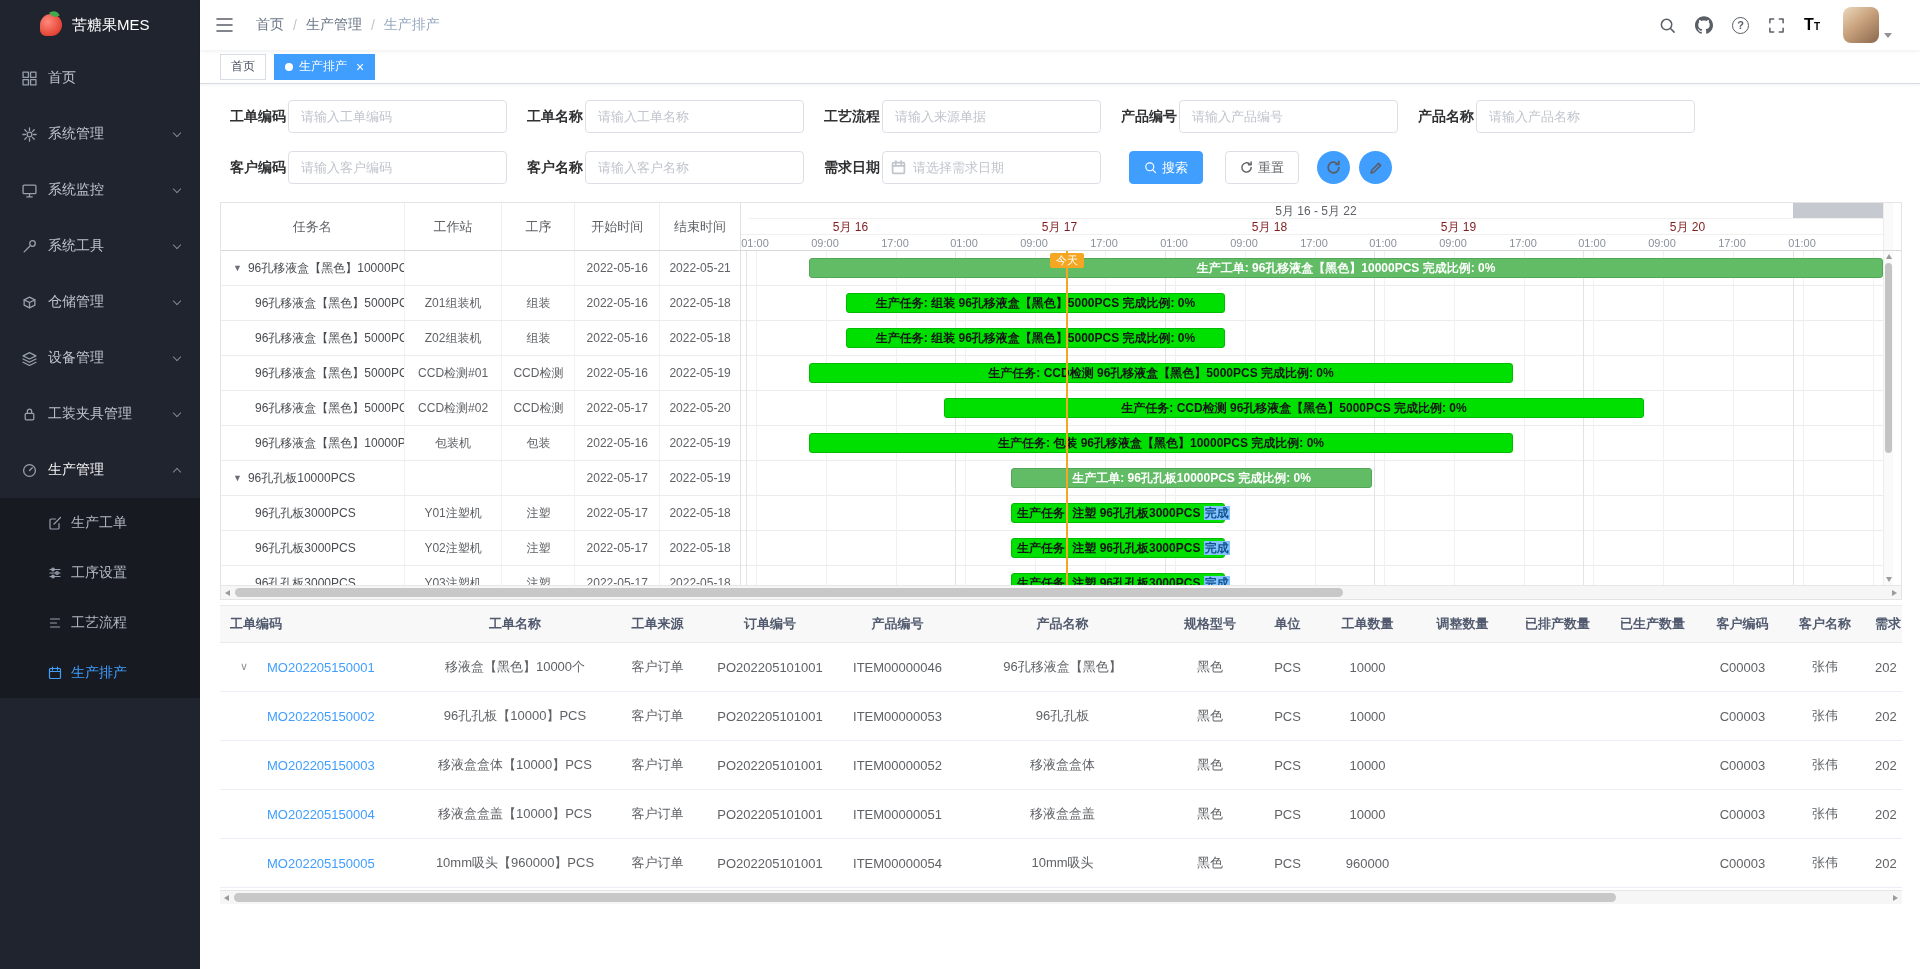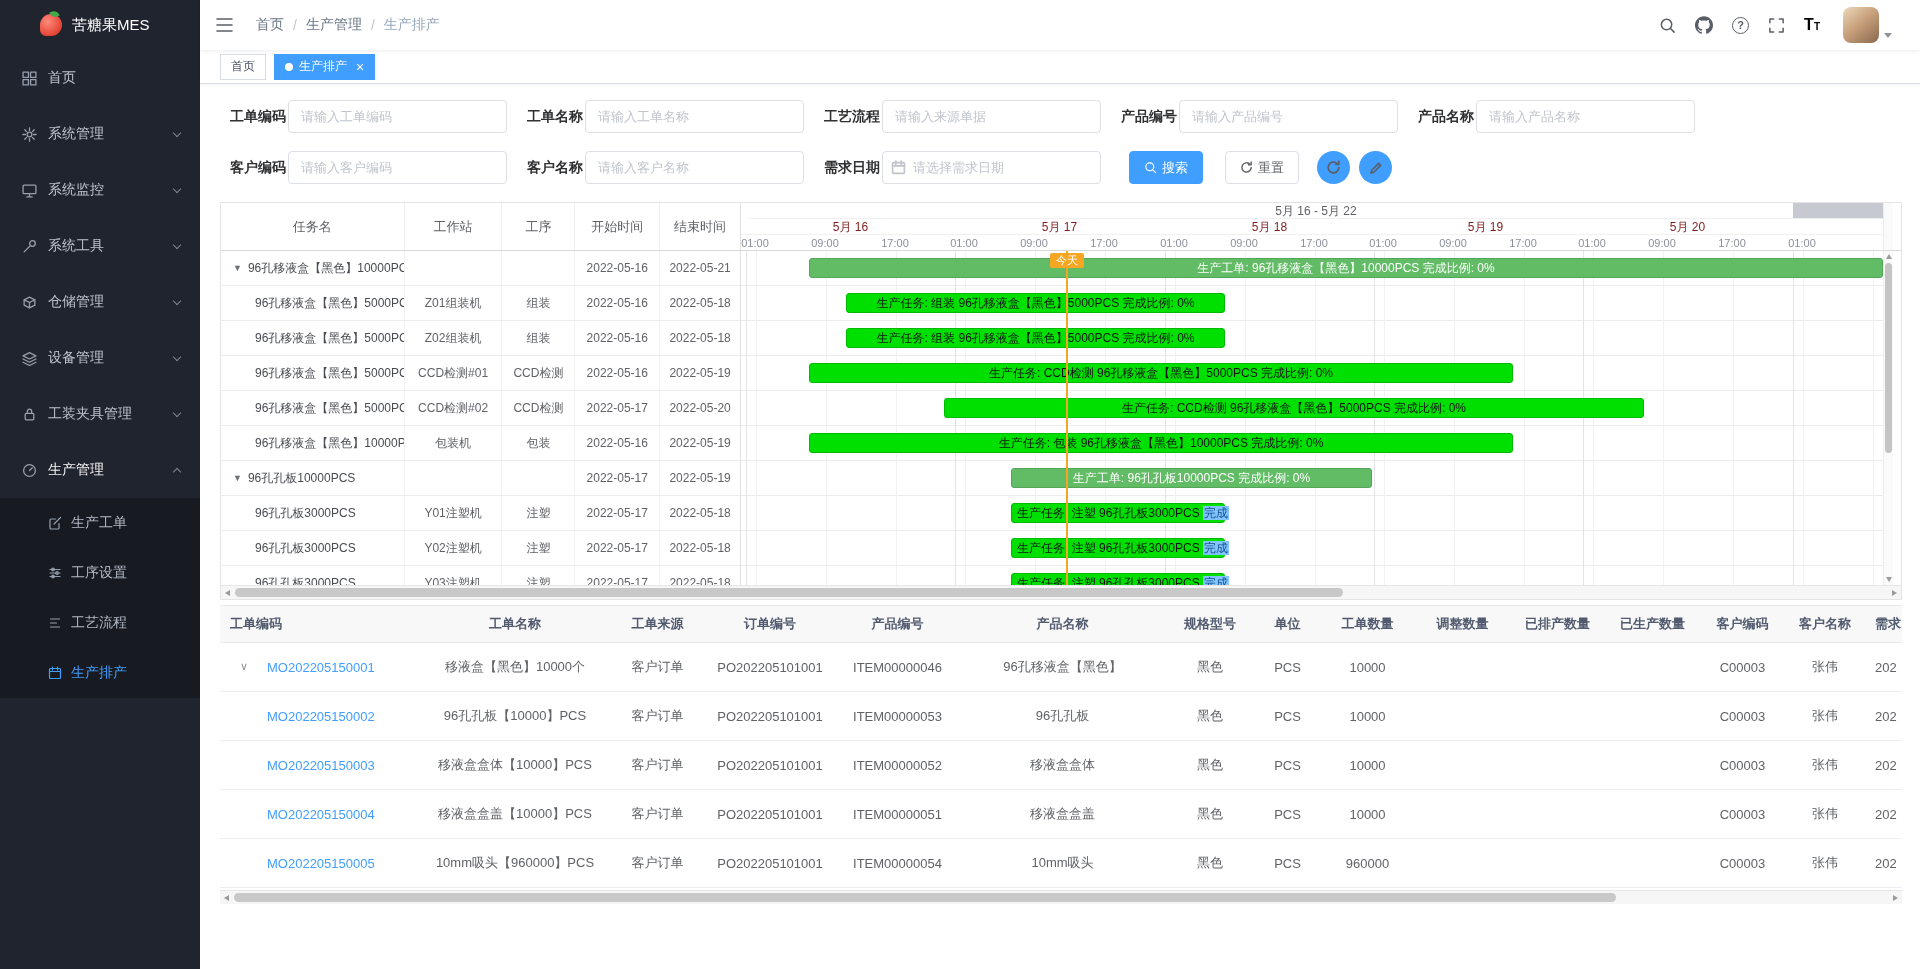--- a/index.html
+++ b/index.html
@@ -90,21 +90,21 @@
 .g-cell.name{justify-content:flex-start;padding-left:34px;color:#484b50}
 .g-row.parent .g-cell.name{padding-left:12px}
 .pcaret{font-size:9px;color:#6a6e75;margin-right:6px}
 .gb-tl{position:relative;width:1142px;overflow:hidden;background:#fff}
 .daycol{position:absolute;top:0;bottom:0;width:209px;border-left:1px solid #e4e4e4}
 .tick{position:absolute;top:0;bottom:0;width:1px;background:#f1f1f1}
 .t1{left:9px}.t2{left:79px}.t3{left:149px}
 .tl-row{height:35px;border-bottom:1px solid #ececec}
 .today-line{position:absolute;top:0;bottom:0;left:325px;width:2px;background:#f5a623;z-index:3}
 .today-badge{position:absolute;top:2px;left:326px;transform:translateX(-50%);background:#f5a623;color:#fff;font-size:11px;line-height:15px;padding:0 6px;border-radius:2px;z-index:4;cursor:default}
-.bar{position:absolute;height:20px;border-radius:3px;font-size:12px;font-weight:normal;line-height:18px;white-space:nowrap;text-align:center;overflow:hidden;z-index:2;border:1px solid transparent;cursor:pointer}
+.bar{position:absolute;height:20px;border-radius:3px;font-size:12px;font-weight:bold;line-height:18px;white-space:nowrap;text-align:center;overflow:hidden;z-index:2;border:1px solid transparent;cursor:pointer}
 .bar.order{background:#62bc66;border-color:#54a657;color:#fff}
 .bar.task{background:#00e000;border-color:#00bb00;color:#141414}
 .bar.openb{overflow:visible;text-align:left;padding-left:5px}
 .hl{background:#82c4ff;color:#14518f;padding:0 1px}
 .g-vscroll{width:10px;flex:0 0 10px;background:#fafafa;border-left:1px solid #ededed;position:relative}
 .vthumb{position:absolute;left:1px;top:12px;width:7px;height:190px;border-radius:4px;background:#c4c4c4}
 .va{position:absolute;left:2px;width:0;height:0;border-left:3.5px solid transparent;border-right:3.5px solid transparent}
 .va.up{top:3px;border-bottom:5px solid #9b9b9b}
 .va.dn{bottom:3px;border-top:5px solid #9b9b9b}
 .hscroll{height:14px;background:#f6f6f6;border-top:1px solid #e6e6e6;position:relative}
@@ -397,21 +397,21 @@
             <div class="gh-cell c-st">开始时间</div>
             <div class="gh-cell c-en">结束时间</div>
           </div>
           <div class="gh-right">
             <div class="g-range"><span>5月 16 - 5月 22</span></div>
             <div class="g-grayblock"></div>
             <div class="g-days">
               <span class="g-day" style="left:5px">5月 16</span>
               <span class="g-day" style="left:214px">5月 17</span>
               <span class="g-day" style="left:424px">5月 18</span>
-              <span class="g-day" style="left:640px">5月 19</span>
+              <span class="g-day" style="left:613px">5月 19</span>
               <span class="g-day" style="left:842px">5月 20</span>
             </div>
             <div class="g-hours">
               <span class="g-hday" style="left:5px">
                   <span class="g-h h1">01:00</span>
                   <span class="g-h h2">09:00</span>
                   <span class="g-h h3">17:00</span>
                 </span>
               <span class="g-hday" style="left:214px">
                   <span class="g-h h1">01:00</span>

